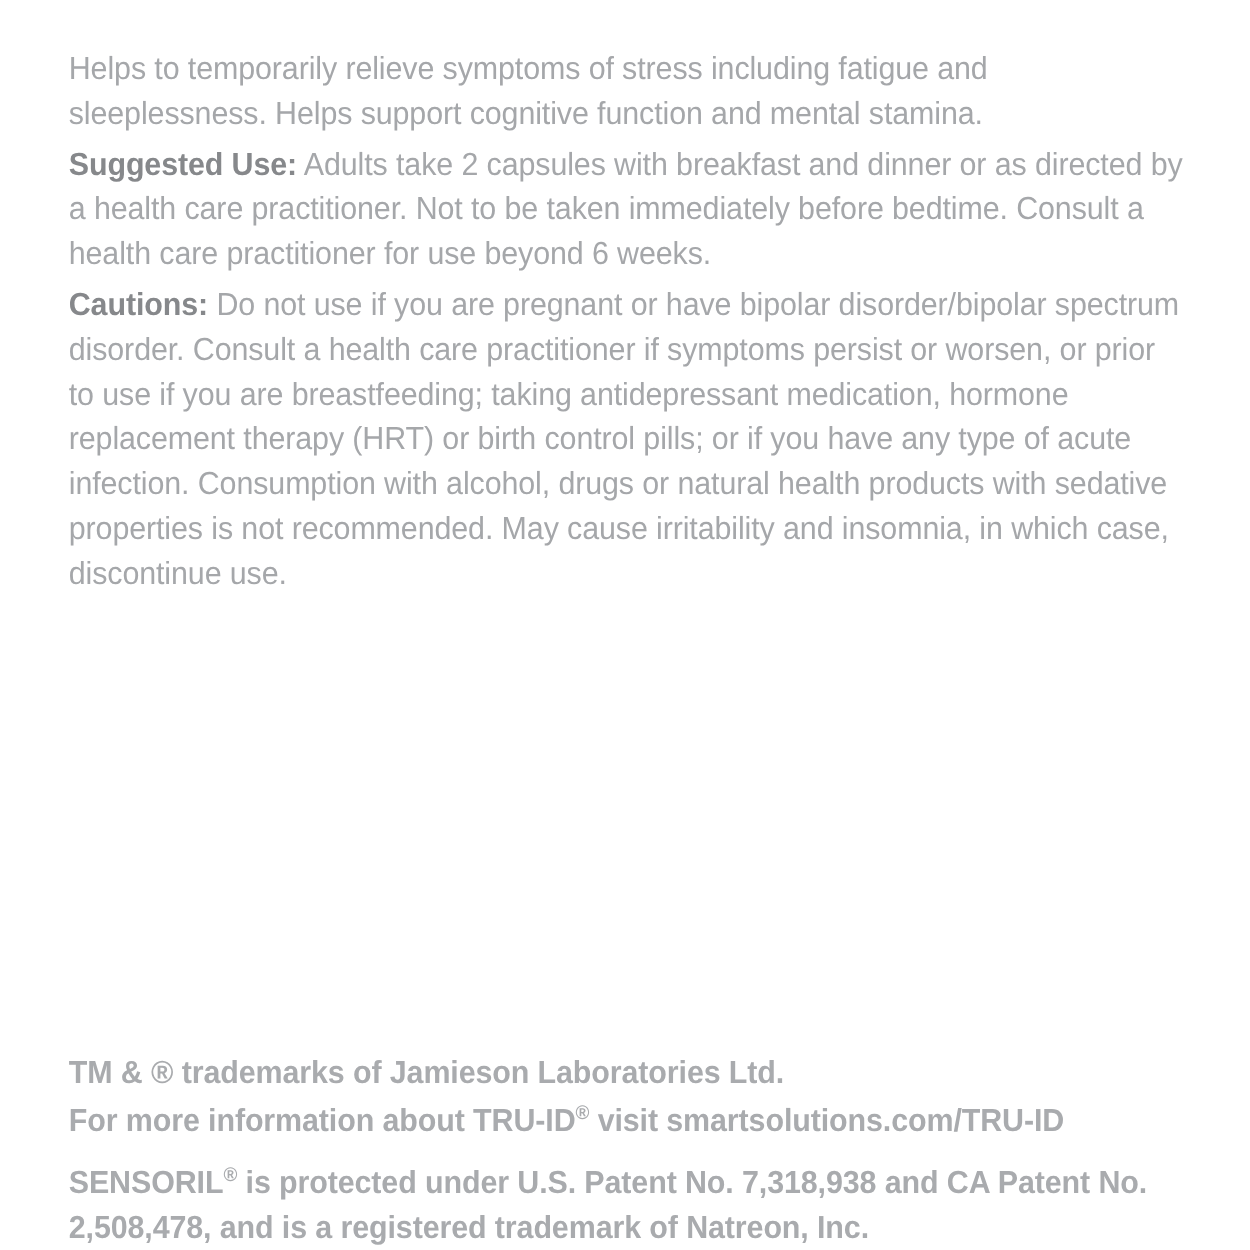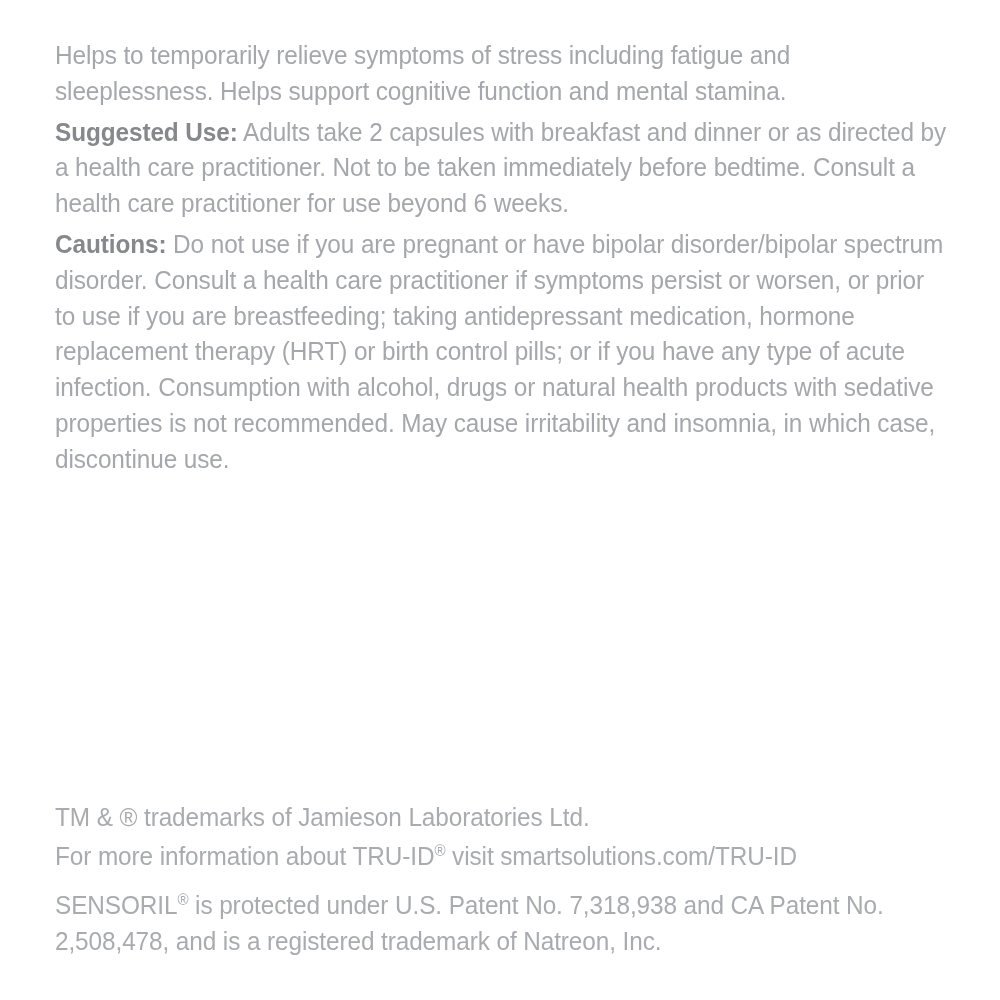--- a/index.html
+++ b/index.html
@@ -46,22 +46,23 @@
 
   .lead-in {
     font-weight: bold;
     color: #86888b;
   }
 
   
   #footer-block {
     position: absolute;
     left: 55px;
-    top: 798px;
+    top: 839px;
     width: 895px;
+    font-weight: bold;
   }
 
   .foot-line {
     font-size: 25.5px;
     line-height: 39px;
     color: #a9abae;
     letter-spacing: -0.1px;
     margin: 0;
     transform: scaleX(0.955);
     transform-origin: left top;

